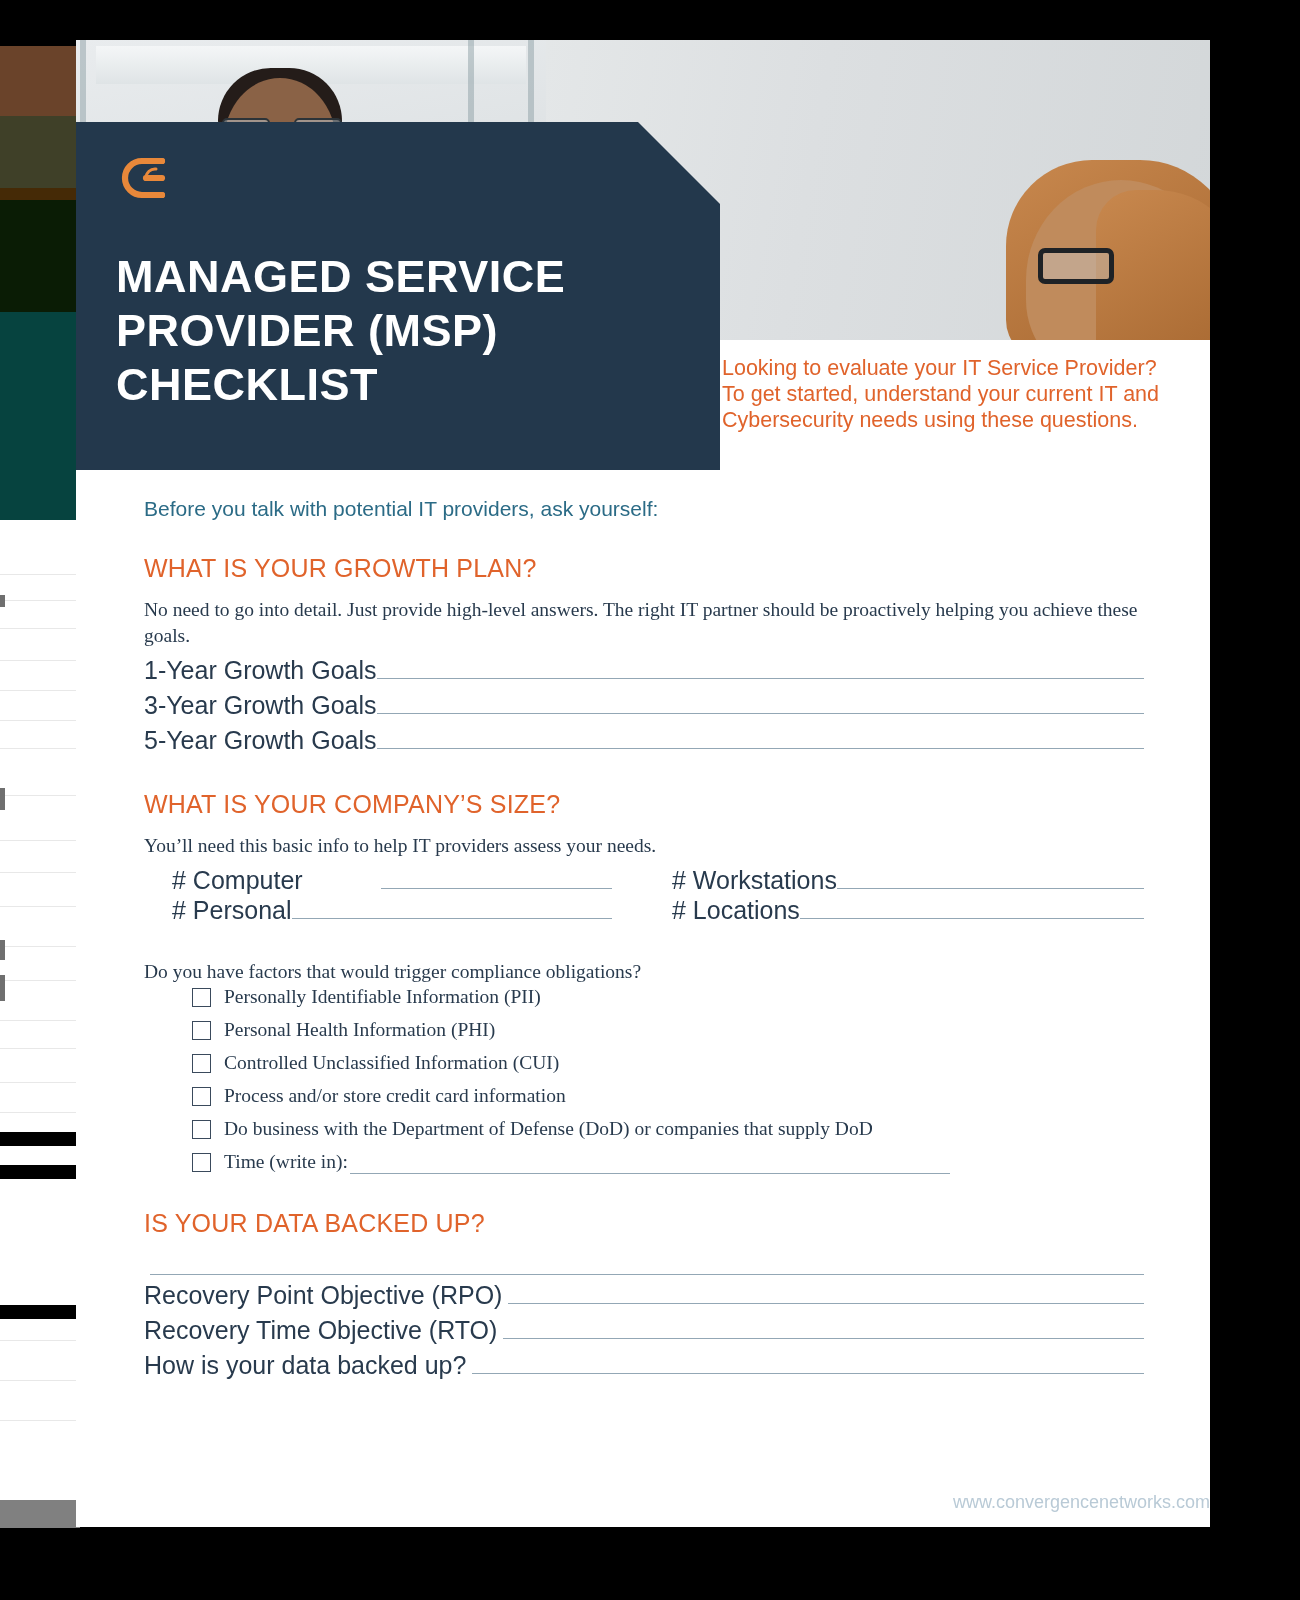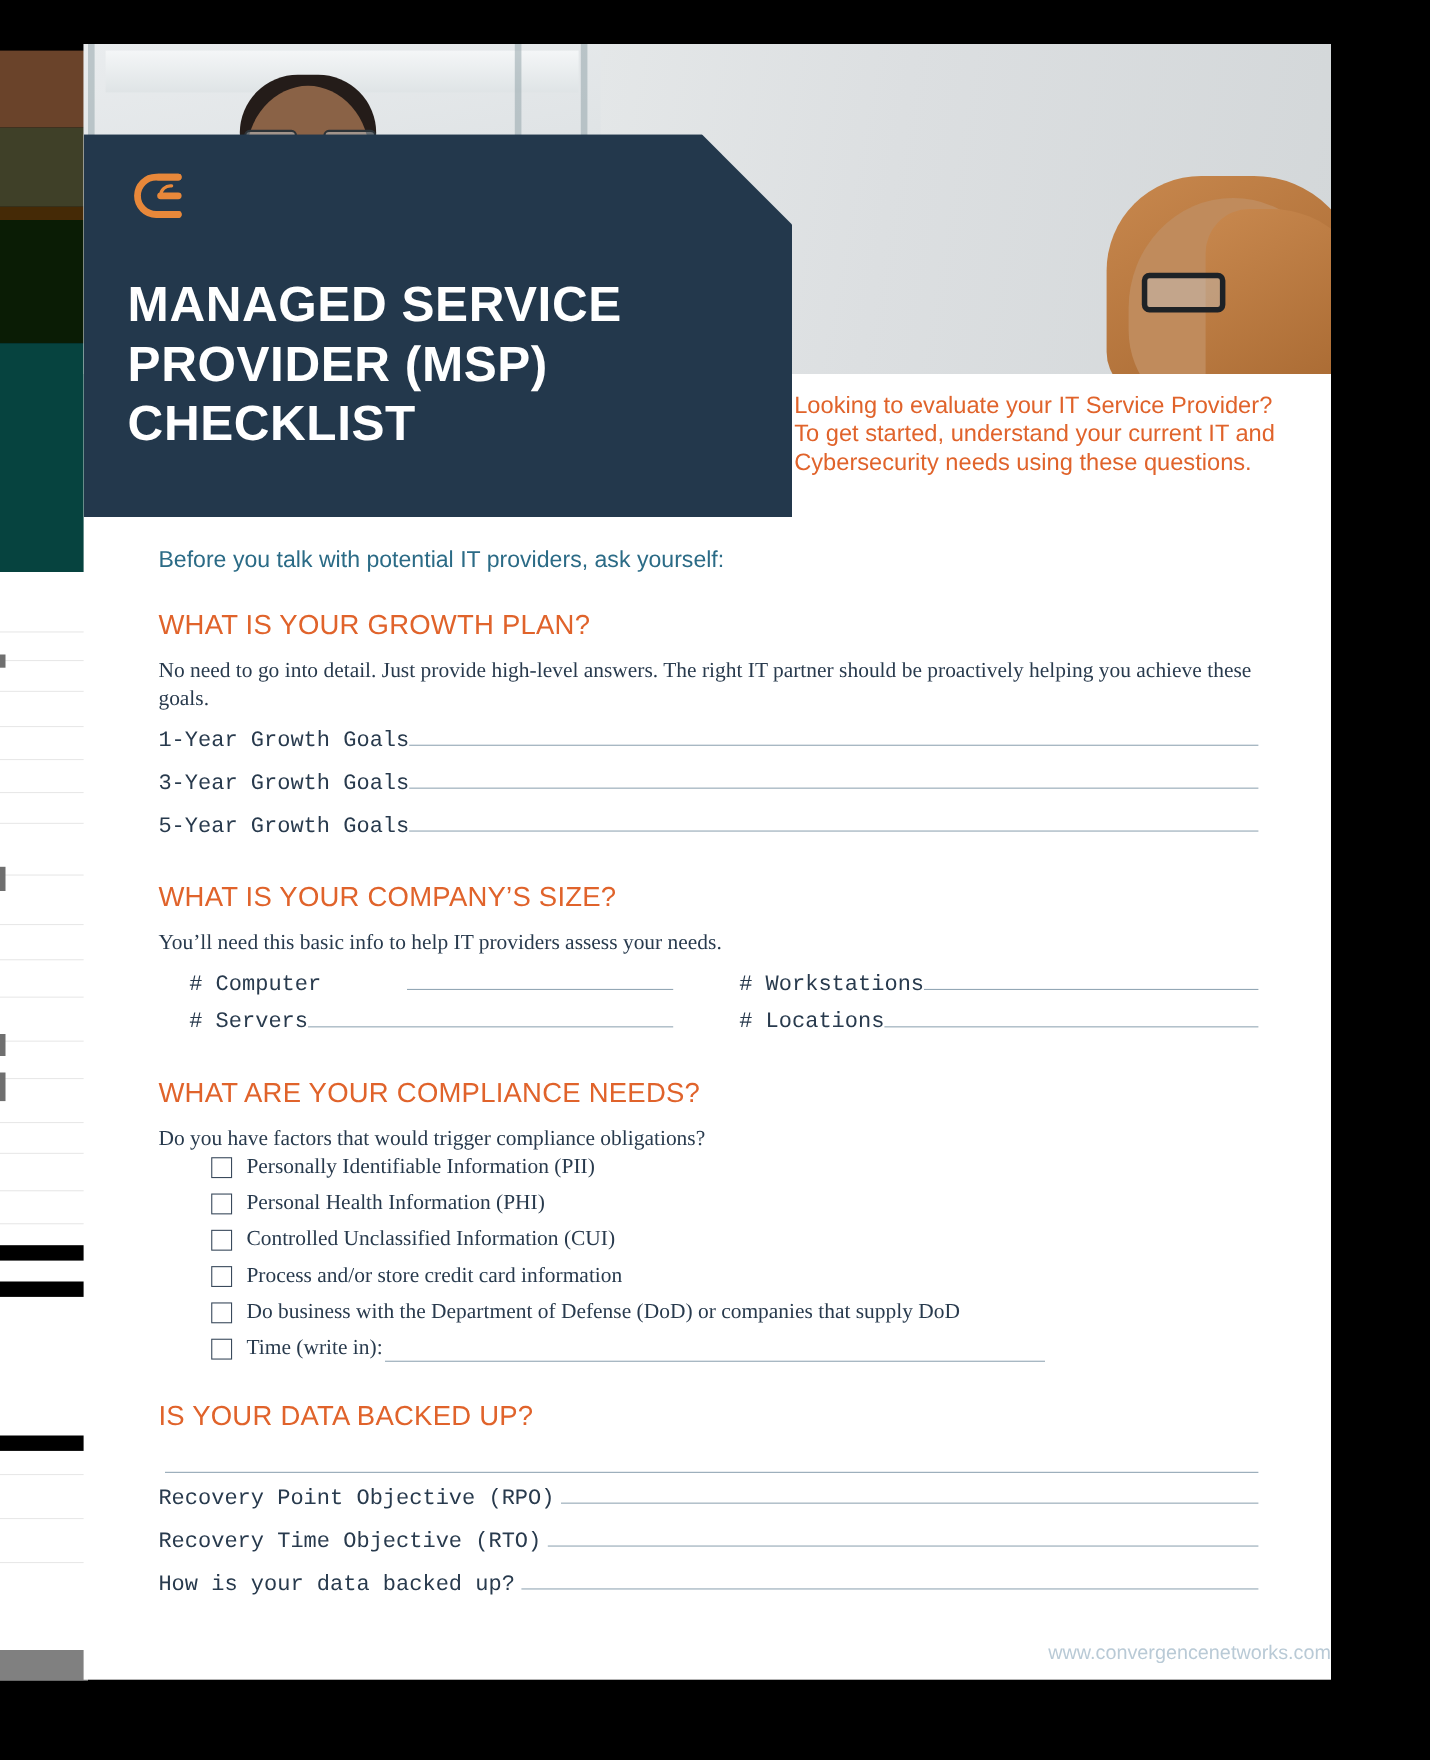--- a/index.html
+++ b/index.html
@@ -73,22 +73,22 @@
 
   
   #body{position:absolute;left:68px;top:455px;width:1000px;}
   .teal-lead{color:#2b6b86;font-size:21px;line-height:28px;
      font-family:"Liberation Sans",sans-serif;margin:0 0 30px 0;}
   h2.sect{color:#e0632b;font-size:25px;line-height:30px;font-weight:400;letter-spacing:.2px;
      font-family:"Liberation Sans",sans-serif;margin:0 0 14px 0;text-transform:uppercase;}
   .sect-note{color:#283a4d;font-size:19.5px;line-height:26px;margin:0 0 6px 0;
      font-family:"Liberation Serif",serif;}
   .frow{display:flex;align-items:baseline;margin:0 0 5px 0;}
-  .flabel{color:#283a4d;font-size:20px;line-height:30px;white-space:nowrap;
-     font-family:Liberation Mono, monospace;}
+  .flabel{color:#283a4d;font-size:25px;line-height:30px;white-space:nowrap;
+     font-family:Liberation Sans, sans-serif;}
   .fline{flex:1;border-bottom:1.6px solid #93a7b5;height:22px;}
   .gap6{width:6px;flex:0 0 6px;}
   .two-col{display:flex;gap:0;}
   .col{width:50%;display:flex;align-items:baseline;margin-left:28px;}
   .col .fline{flex:1;}
   .cbrow{display:flex;align-items:center;margin:0 0 9px 0;padding-left:48px;}
   .cbox{width:17px;height:17px;border:1.6px solid #3a4a5c;flex:0 0 17px;margin-right:13px;}
   .cblabel{color:#283a4d;font-size:19.5px;line-height:24px;font-family:"Liberation Serif",serif;}
   .s1{margin-bottom:34px;}
   #footer-url{position:absolute;left:0;bottom:14px;width:1134px;text-align:right;
@@ -215,32 +215,31 @@
           <span class="flabel"># Computer</span>
           <span class="fline" style="margin-left:78px;margin-right:32px;"></span>
         </div>
         <div class="col">
           <span class="flabel"># Workstations</span>
           <span class="fline"></span>
         </div>
       </div>
       <div class="two-col">
         <div class="col">
-          <span class="flabel"># Servers</span>
+          <span class="flabel"># Personal</span>
           <span class="fline" style="margin-right:32px;"></span>
         </div>
         <div class="col">
           <span class="flabel"># Locations</span>
           <span class="fline"></span>
         </div>
       </div>
     </div>
 
     <div class="s1">
-      <h2 class="sect">WHAT ARE YOUR COMPLIANCE NEEDS?</h2>
       <p class="sect-note" style="margin-bottom:0;">Do you have factors that would trigger compliance obligations?</p>
       <div class="cbrow">
         <span class="cbox"></span>
         <span class="cblabel">Personally Identifiable Information (PII)</span>
       </div>
       <div class="cbrow">
         <span class="cbox"></span>
         <span class="cblabel">Personal Health Information (PHI)</span>
       </div>
       <div class="cbrow">

